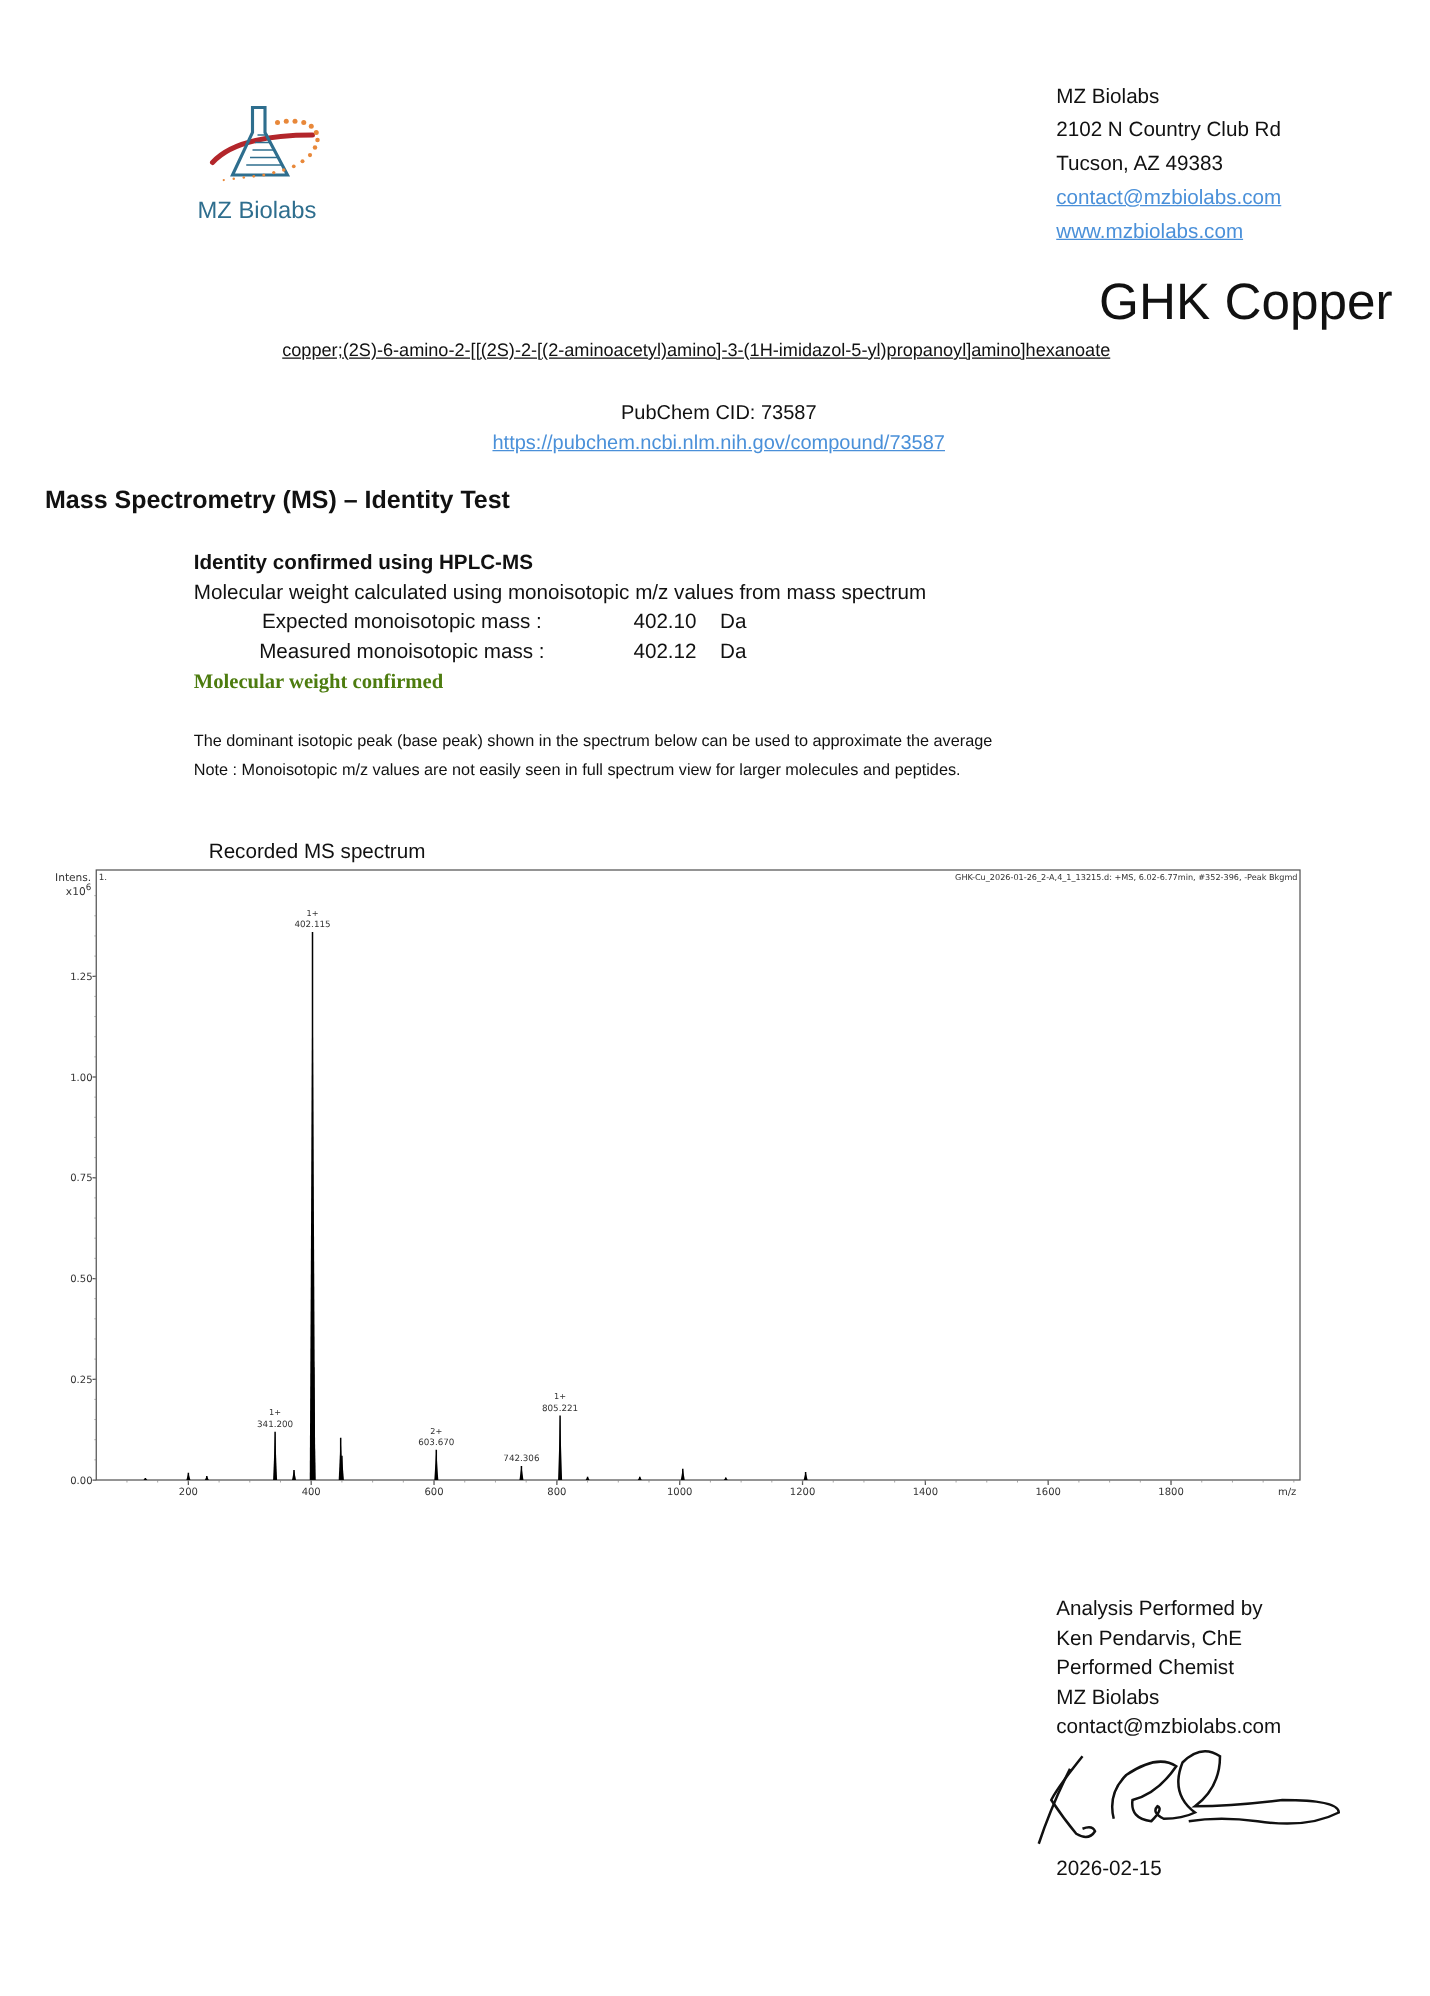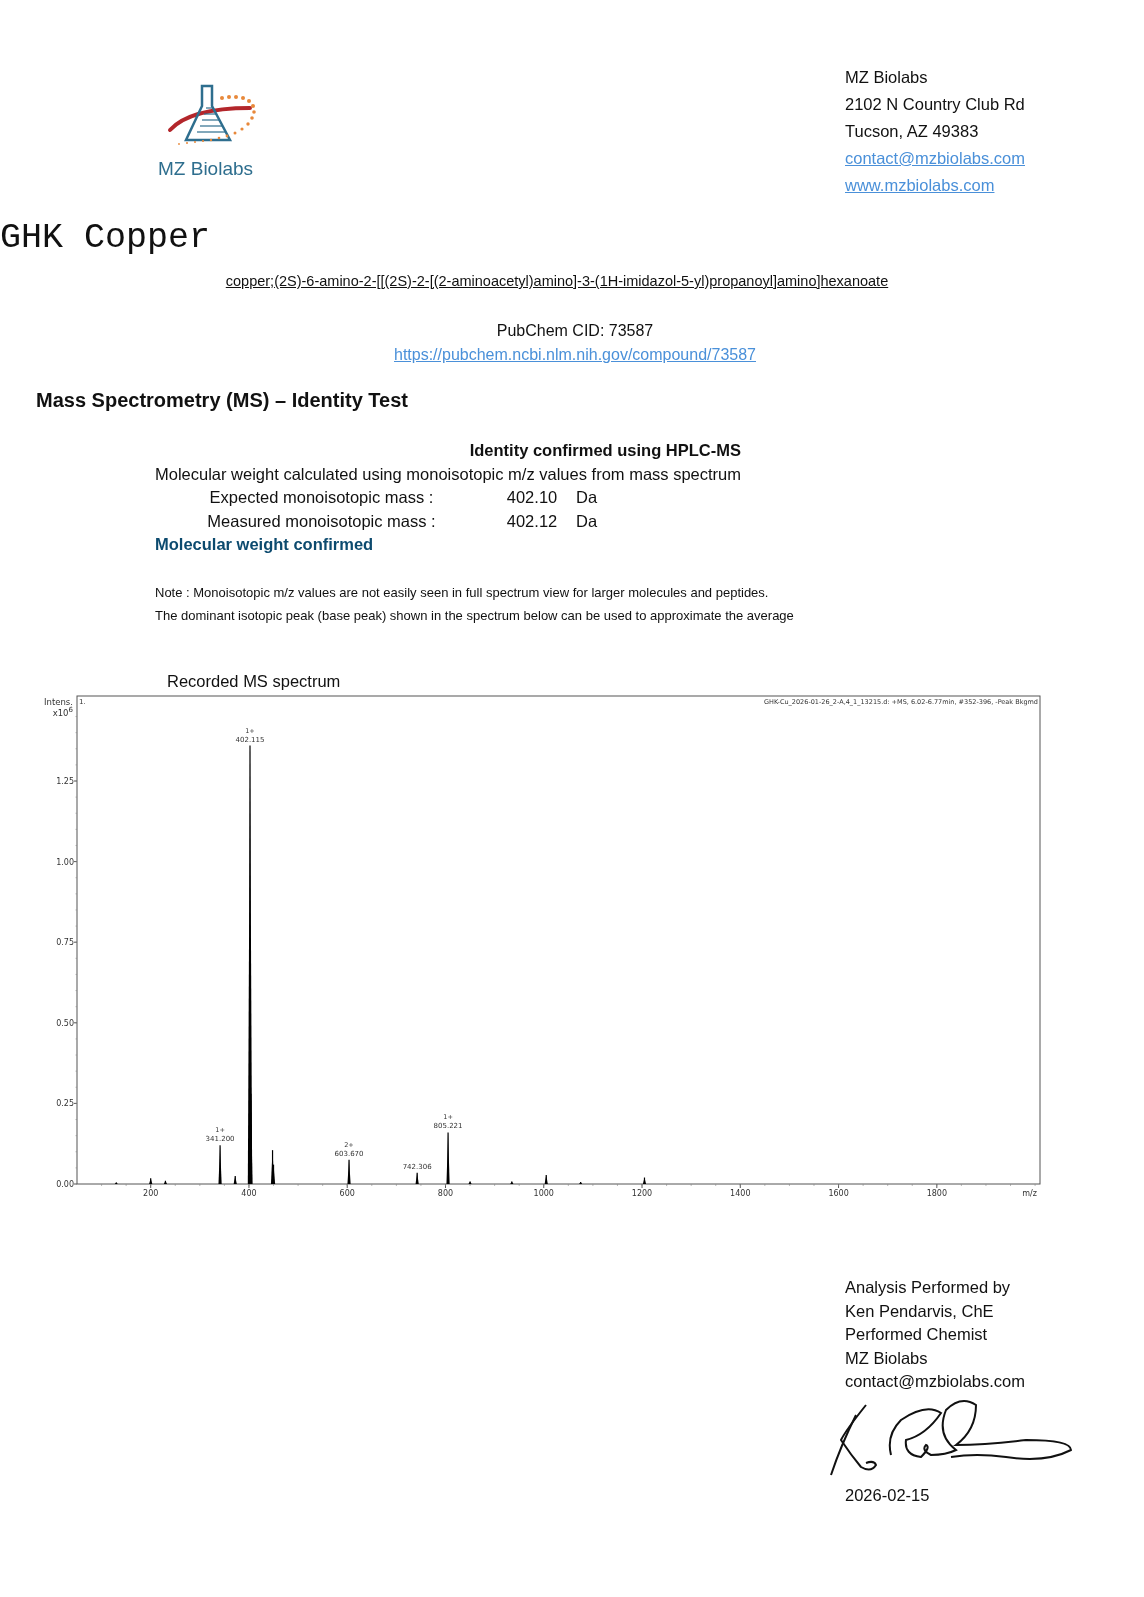--- a/index.html
+++ b/index.html
@@ -2,30 +2,30 @@
 <html><head>
 <meta charset="utf-8">
 <style>
   html, body { margin: 0; padding: 0; background: #ffffff; }
   body { width: 1144px; height: 1597px; position: relative; font-family: "Liberation Sans", sans-serif; color: #111; overflow: hidden; }
   .abs { position: absolute; }
   a, .link { color: #4a90d9; text-decoration: underline; }
   #logo { left: 150px; top: 78px; width: 130px; height: 110px; }
   #logo-text { left: 158px; top: 158px; font-size: 19px; color: #2e6e8e; }
   #address { left: 845px; top: 64px; font-size: 16.5px; line-height: 27px; }
-  #title { left: 0; width: 1114px; top: 218px; text-align: left; font-size: 35px; font-family: Liberation Mono, monospace; }
+  #title { left: 0; width: 1114px; top: 218px; text-align: right; font-size: 41px; }
   #iupac { left: 0; width: 1114px; top: 273px; text-align: center; font-size: 14.5px; text-decoration: underline; }
   #pubchem { left: 0; width: 1150px; top: 319px; text-align: center; font-size: 16px; line-height: 24px; }
   #section-heading { left: 36px; top: 389px; font-size: 20px; font-weight: bold; }
   #identity { left: 155px; top: 439px; font-size: 16.5px; line-height: 23.5px; }
-  #identity .bold { font-weight: bold; text-align: right; }
+  #identity .bold { font-weight: bold; }
   #identity .row { display: flex; text-align: center; }
   #identity .row .lbl { width: 333px; }
   #identity .row .val { width: 88px; }
-  #identity .confirmed { color: #0c4a6e; font-weight: bold; }
+  #identity .confirmed { color: #4d7c0f; font-weight: bold; font-family: Liberation Serif, serif; }
   #note { left: 155px; top: 581px; font-size: 13px; line-height: 23px; }
   #spectrum-title { left: 155px; top: 672px; font-size: 16.5px; margin-left: 12px; }
   #chart { left: 0; top: 690px; }
   #analyst { left: 845px; top: 1276px; font-size: 16.5px; line-height: 23.5px; }
   #signature { left: 826px; top: 1395px; }
   #date { left: 845px; top: 1486px; font-size: 16.5px; }
   svg text { font-family: "DejaVu Sans", sans-serif; }
 </style>
 </head>
 <body>
@@ -92,22 +92,22 @@
   </div>
   <div class="row">
     <span class="lbl">Measured monoisotopic mass :</span>
     <span class="val">402.12</span>
     <span>Da</span>
   </div>
   <div class="confirmed">Molecular weight confirmed</div>
 </div>
 
 <div id="note" class="abs">
+  <div>The dominant isotopic peak (base peak) shown in the spectrum below can be used to approximate the average</div>
   <div>Note : Monoisotopic m/z values are not easily seen in full spectrum view for larger molecules and peptides.</div>
-  <div>The dominant isotopic peak (base peak) shown in the spectrum below can be used to approximate the average</div>
 </div>
 
 <div id="spectrum-title" class="abs">Recorded MS spectrum</div>
 
 <div id="chart" class="abs">
   <svg id="chart-svg" width="1144" height="520" viewBox="0 690 1144 520">
     <rect x="77" y="696" width="963" height="488" fill="none" stroke="#555" stroke-width="1"></rect>
     <text x="73" y="705" font-size="8.5" text-anchor="end" fill="#333">Intens.</text>
     <text x="73" y="716" font-size="8.5" text-anchor="end" fill="#333">x10<tspan dy="-4" font-size="7">6</tspan></text>
     <text x="79" y="704" font-size="7" fill="#333">1.</text>

